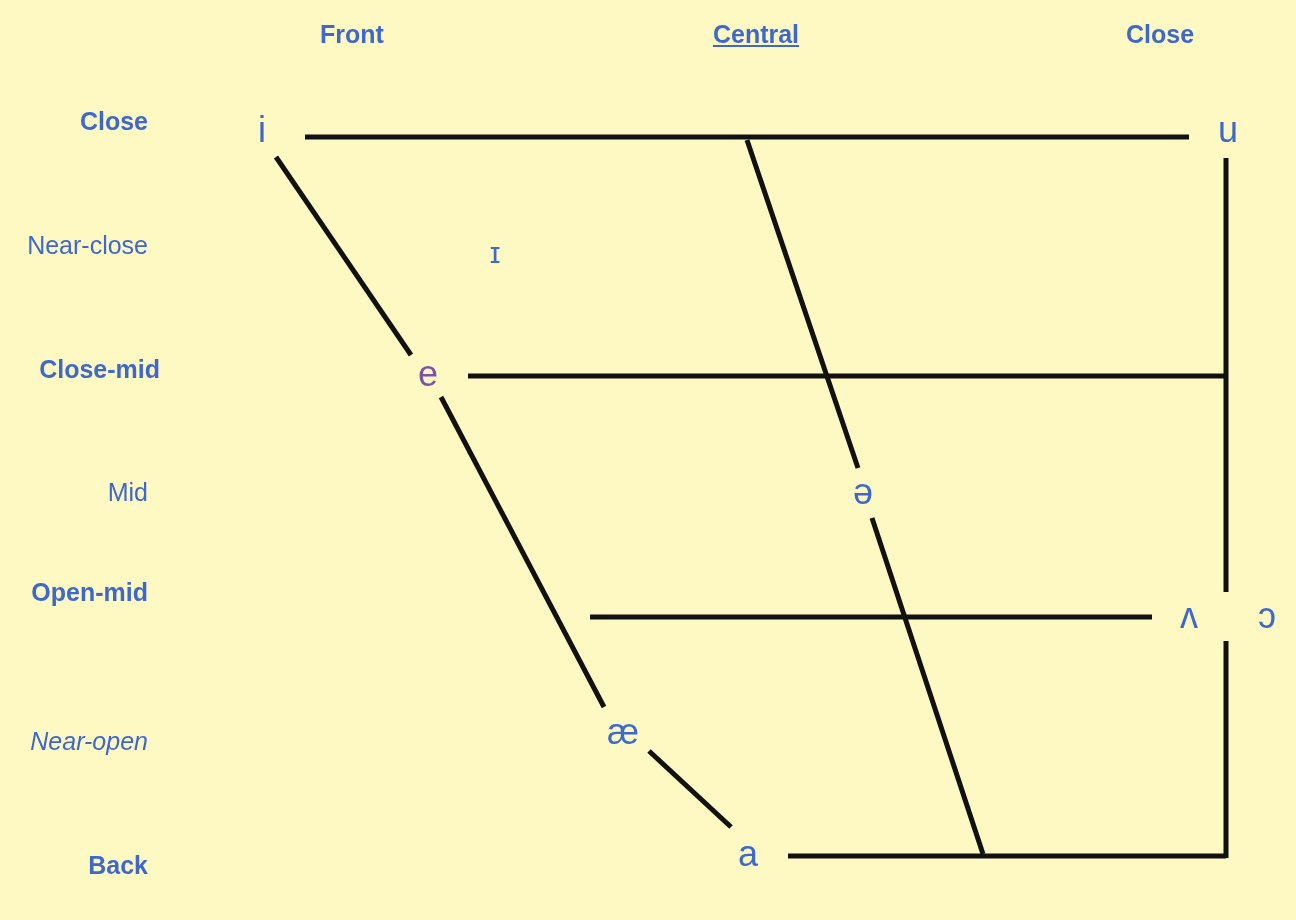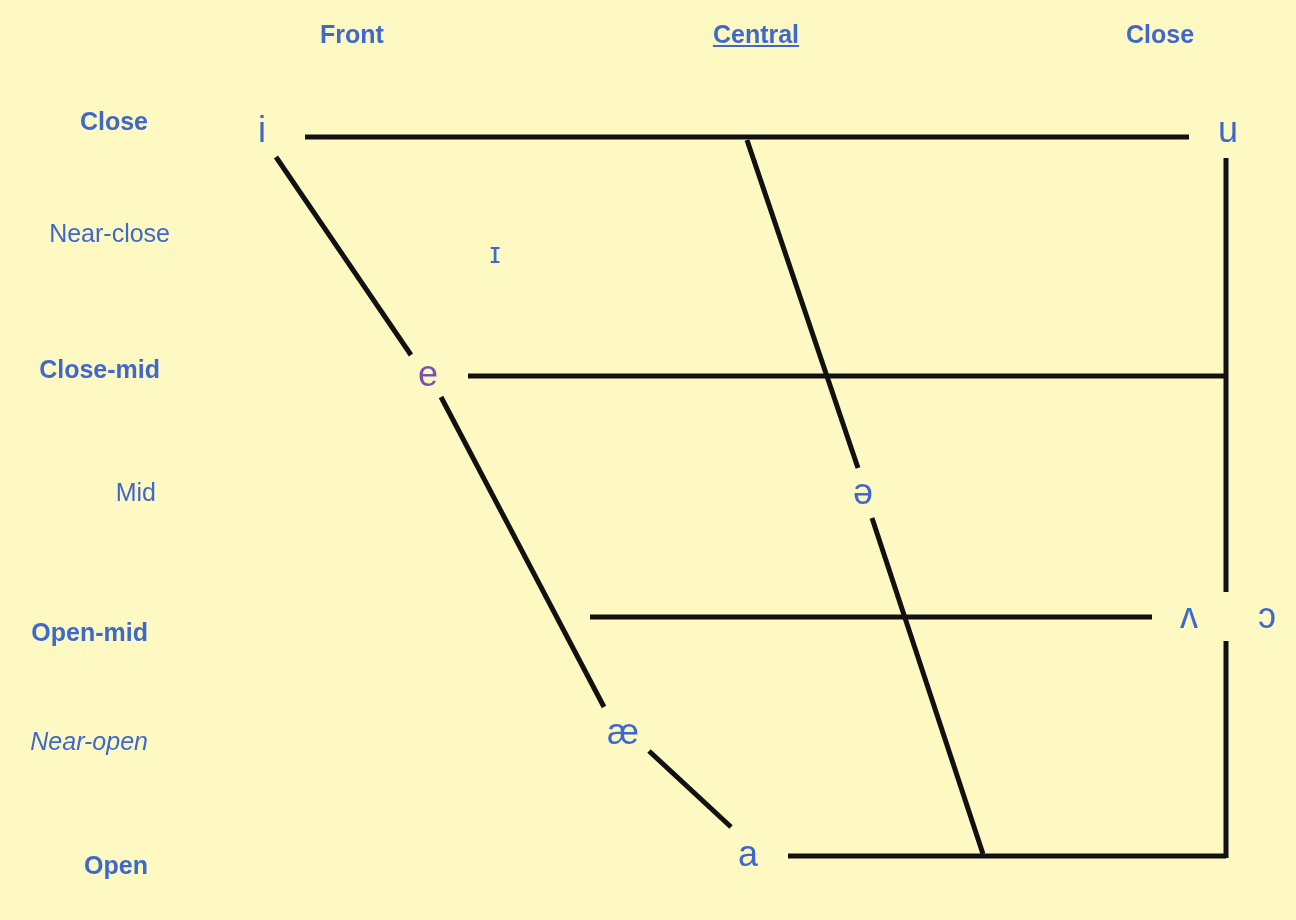--- a/index.html
+++ b/index.html
@@ -84,26 +84,26 @@
 
       <line x1="1226" y1="641" x2="1226" y2="858"></line>
     </g>
   </svg>
 
   <div class="axis-label" style="left:352px; top:20px; transform:translateX(-50%);">Front</div>
   <div class="axis-label" style="left:756px; top:20px; transform:translateX(-50%);text-decoration:underline;">Central</div>
   <div class="axis-label" style="left:1160px; top:20px; transform:translateX(-50%);">Close</div>
 
   <div class="height-label bold" style="left:0px; width:148px; top:121px;">Close</div>
-  <div class="height-label" style="left:0px; width:148px; top:233px;padding-left:22px;">Near-close</div>
+  <div class="height-label" style="left:0px; width:148px; top:245px;">Near-close</div>
   <div class="height-label bold" style="left:12px; width:148px; top:369px;">Close-mid</div>
-  <div class="height-label" style="left:0px; width:148px; top:492px;padding-left:8px;">Mid</div>
-  <div class="height-label bold" style="left:0px; width:148px; top:632px;">Open-mid</div>
+  <div class="height-label" style="left:0px; width:148px; top:492px;">Mid</div>
+  <div class="height-label bold" style="left:0px; width:148px; top:592px;">Open-mid</div>
   <div class="height-label" style="left:0px; width:148px; top:741px;font-style:italic;">Near-open</div>
-  <div class="height-label bold" style="left:0px; width:148px; top:865px;">Open</div>
+  <div class="height-label bold" style="left:0px; width:148px; top:865px;">Back</div>
 
   <div class="vowel" style="left:262px; top:130px; color:#3E68CC;">i</div>
   <div class="vowel" style="left:1228px; top:130px; color:#3E68CC;">u</div>
   <div class="vowel" style="left:495px; top:253px; color:#3E68CC; font-size:30px;">ɪ</div>
   <div class="vowel" style="left:428px; top:374px; color:#7B52AB;">e</div>
   <div class="vowel" style="left:863px; top:492px; color:#3E68CC;">ə</div>
   <div class="vowel" style="left:1189px; top:616px; color:#3E68CC;">ʌ</div>
   <div class="vowel" style="left:1267px; top:616px; color:#3E68CC;">ɔ</div>
   <div class="vowel" style="left:623px; top:732px; color:#3E68CC;">æ</div>
   <div class="vowel" style="left:748px; top:854px; color:#3E68CC;">a</div>

